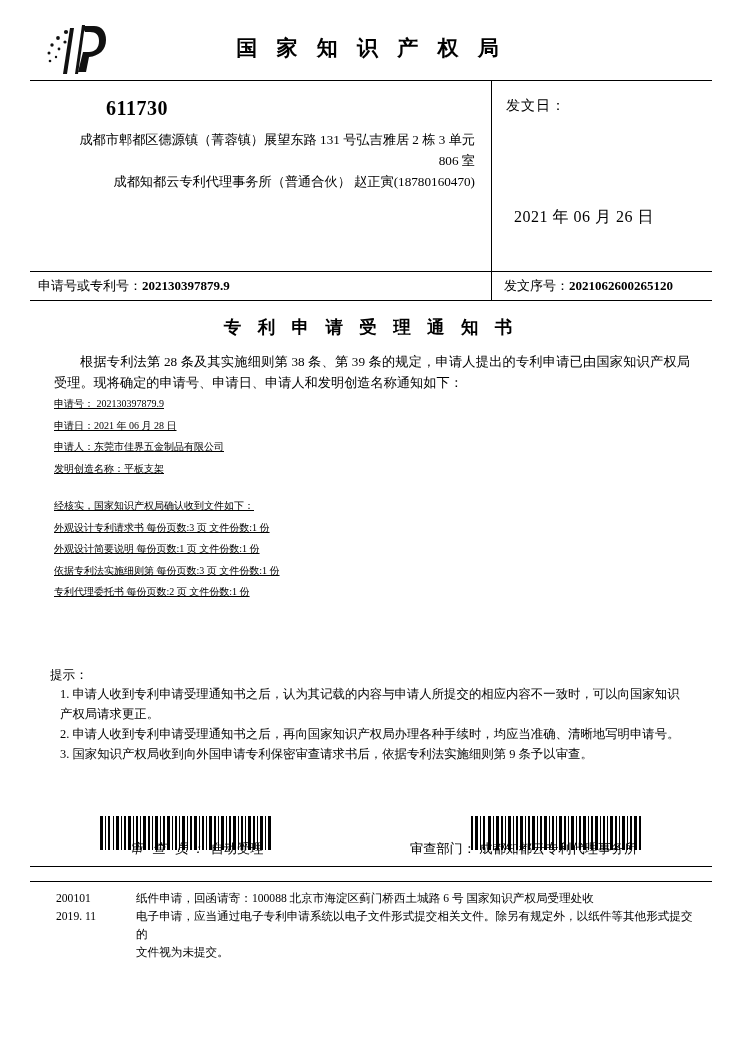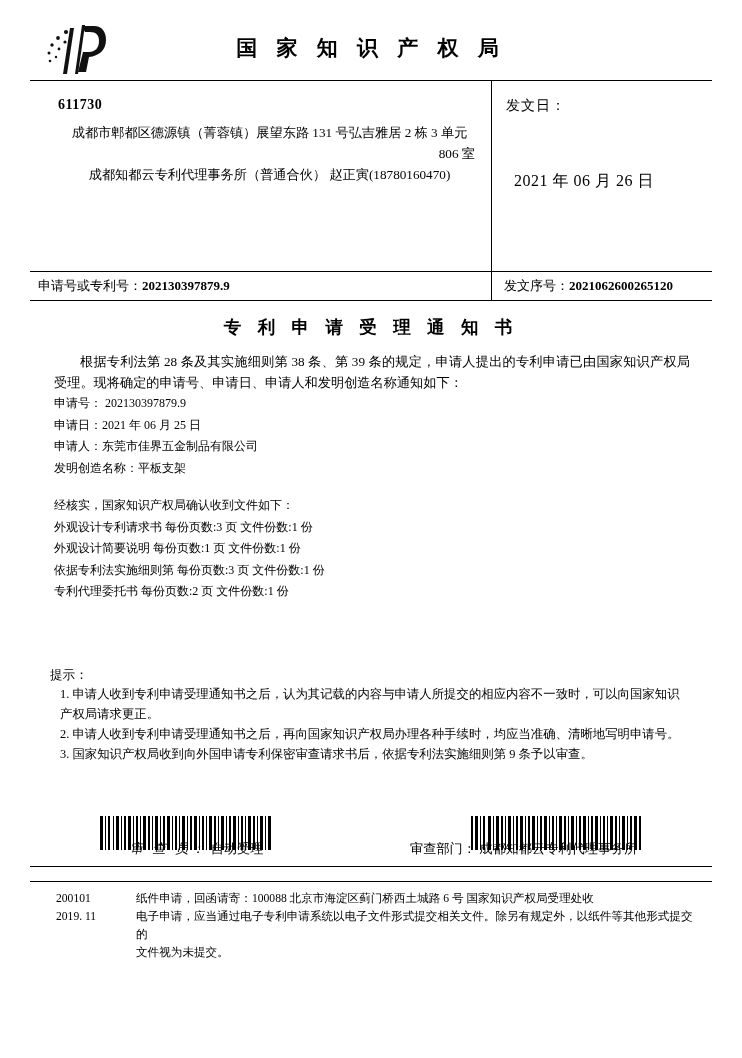--- a/index.html
+++ b/index.html
@@ -56,41 +56,42 @@
     border-right: 1.5px solid #000;
     position: relative;
   }
   .addr-right {
     flex: 1 1 auto;
     box-sizing: border-box;
     padding: 16px 10px 4px 14px;
     position: relative;
   }
   .docnum {
-    font-size: 14px;
+    font-size: 20px;
     font-weight: bold;
     letter-spacing: 0.5px;
     margin-bottom: 9px;
+    margin-left: 48px;
   }
   .addr-line {
     font-size: 13.2px;
     line-height: 21px;
-    text-align: center;
+    text-align: right;
     padding: 0 6px;
   }
   .addr-line.l2 {
     text-align: right;
   }
   .issue-label {
     font-size: 14px;
     letter-spacing: 1px;
   }
   .issue-date {
     font-size: 16px;
-    margin-top: 56px;
+    margin-top: 92px;
     padding-left: 8px;
     letter-spacing: 0.5px;
   }
   
   .barcodes {
     position: absolute;
     left: 0;
     right: 0;
     bottom: 16px;
     display: flex;
@@ -147,22 +148,23 @@
   }
   .para {
     font-size: 13.2px;
     line-height: 21px;
     padding: 0 22px 0 24px;
     text-indent: 26px;
     text-align: justify;
   }
   .field-list {
     padding: 0 22px 0 24px;
-    font-size: 12px;
+    font-size: 10px;
     line-height: 21.5px;
+    text-decoration: underline;
   }
   .gap-block {
     height: 16px;
   }
   .notes-title {
     font-size: 12.6px;
     padding: 0 22px 0 20px;
     margin-top: 64px;
   }
   .note {
@@ -355,21 +357,21 @@
     </div>
   </div>
 
   <div class="body-area">
     <div class="doc-title">专 利 申 请 受 理 通 知 书</div>
 
     <div class="para">根据专利法第 28 条及其实施细则第 38 条、第 39 条的规定，申请人提出的专利申请已由国家知识产权局受理。现将确定的申请号、申请日、申请人和发明创造名称通知如下：</div>
 
     <div class="field-list">
       <div>申请号：  202130397879.9</div>
-      <div>申请日：2021 年 06 月 25 日</div>
+      <div>申请日：2021 年 06 月 28 日</div>
       <div>申请人：东莞市佳界五金制品有限公司</div>
       <div>发明创造名称：平板支架</div>
     </div>
 
     <div class="gap-block"></div>
 
     <div class="field-list">
       <div>经核实，国家知识产权局确认收到文件如下：</div>
       <div>外观设计专利请求书 每份页数:3 页 文件份数:1 份</div>
       <div>外观设计简要说明 每份页数:1 页 文件份数:1 份</div>

